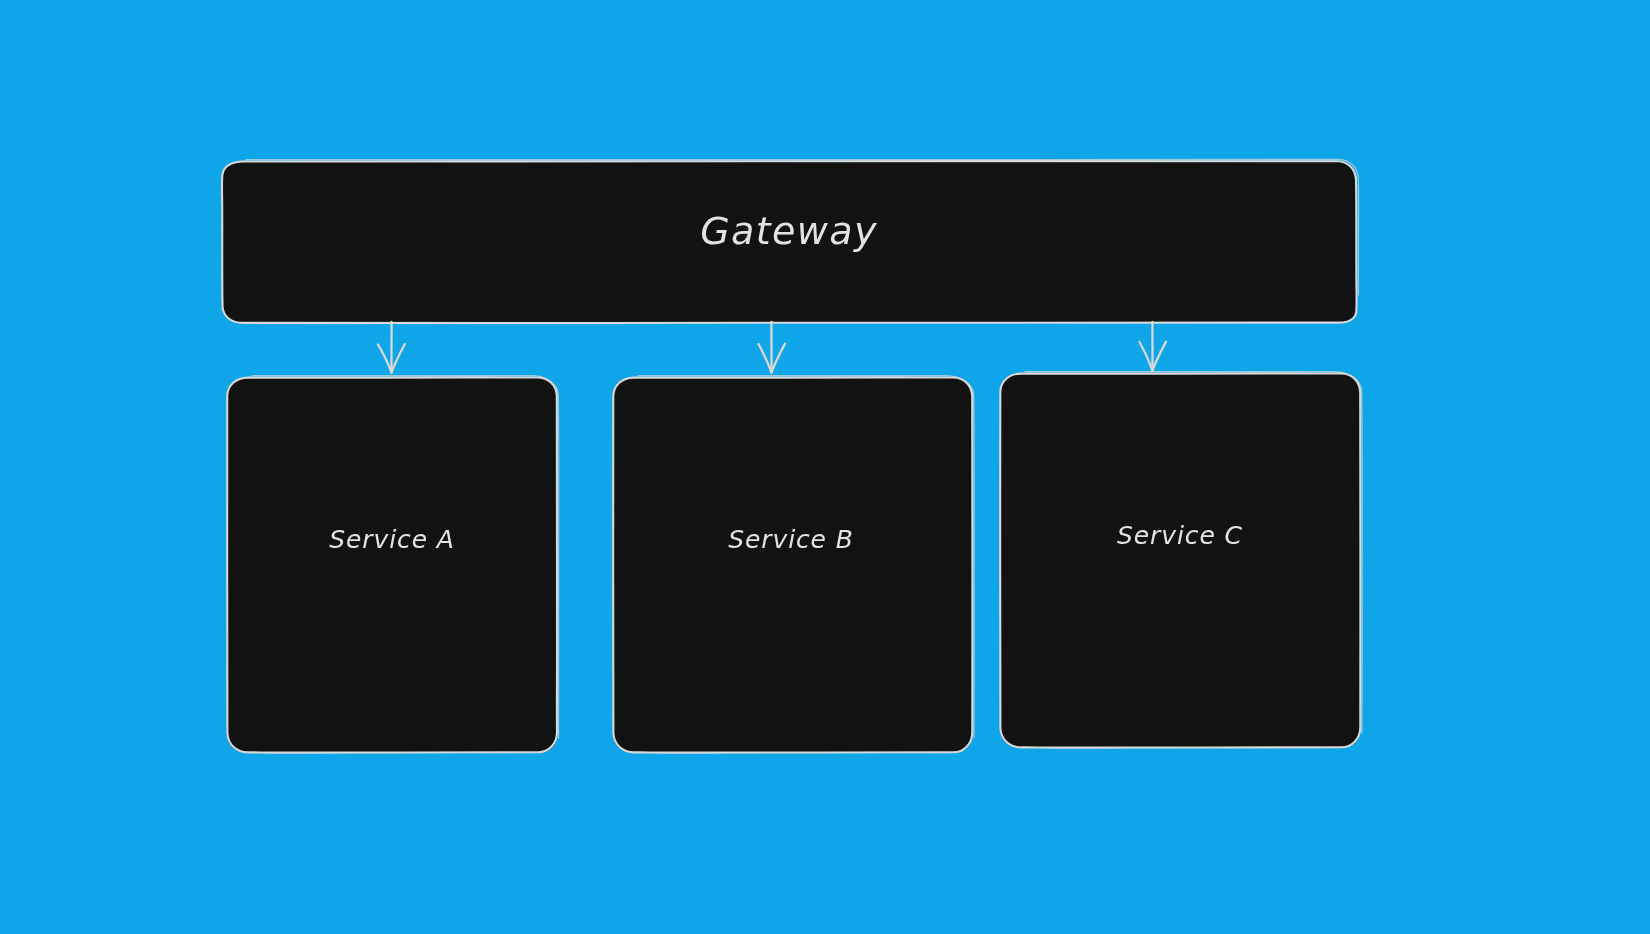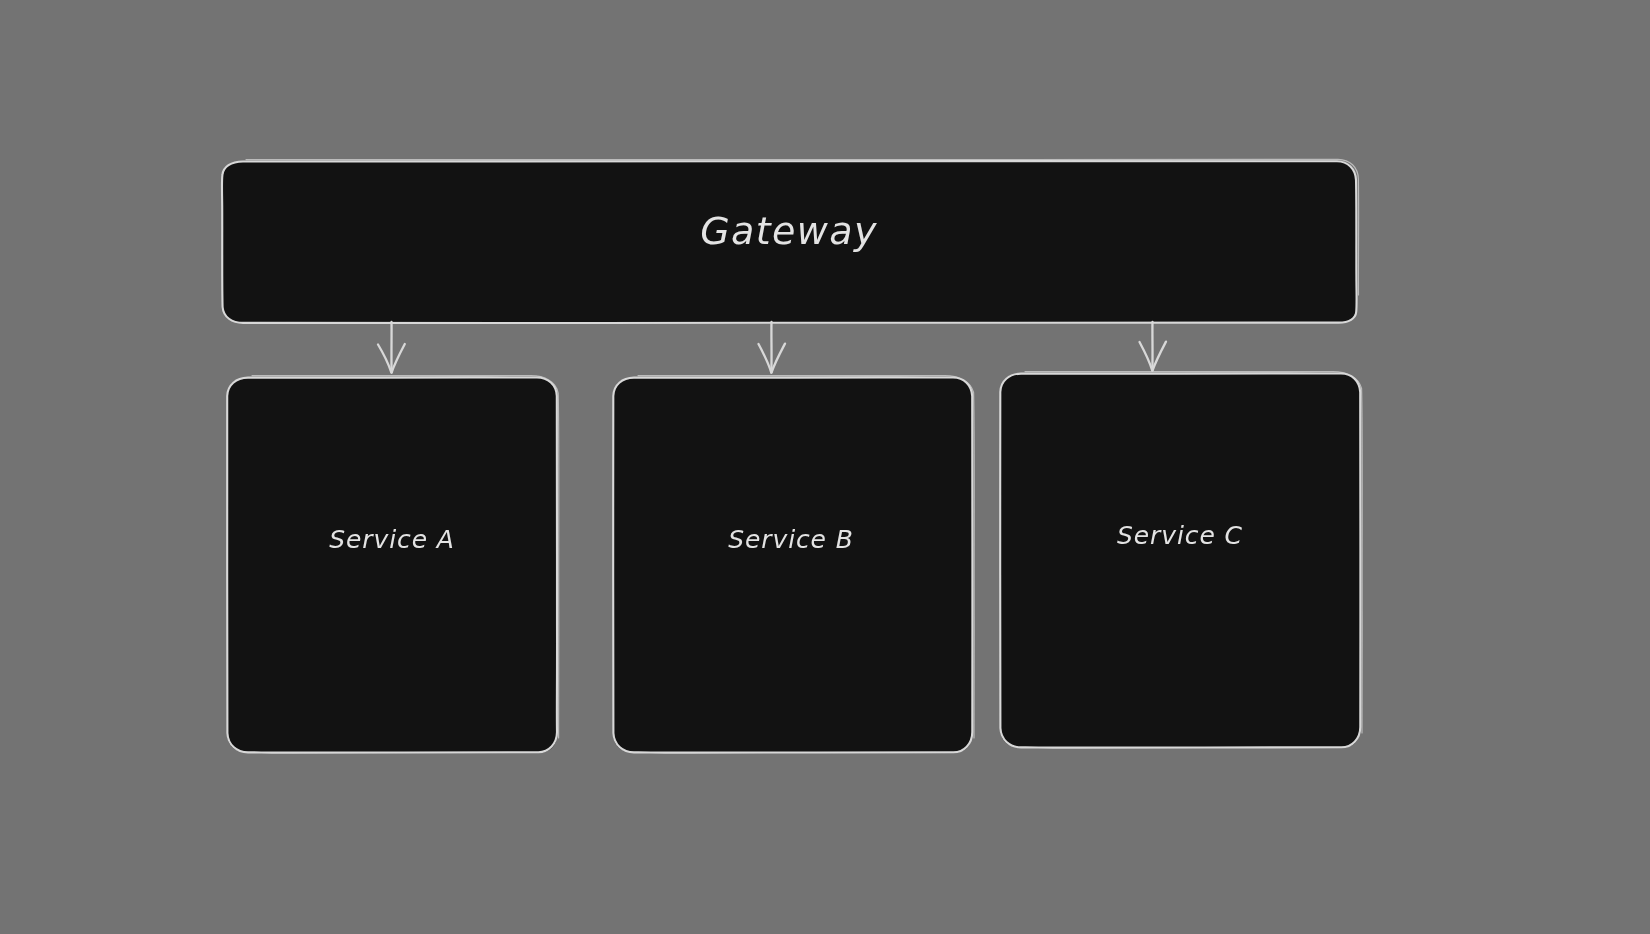--- a/index.html
+++ b/index.html
@@ -74,21 +74,21 @@
     letter-spacing: 1.4px;
   }
   .label-node {
     font-size: 25px;
     letter-spacing: 0.9px;
   }
 </style>
 </head>
 <body style="background: rgb(18, 18, 18);">
 
-<div id="canvas" style="background: #737373;">
+<div id="canvas" style="background: #0ea5e9;">
 
   <svg id="diagram-svg" viewBox="0 0 1650 934" xmlns="http://www.w3.org/2000/svg">
 
     <g>
       <path class="node-fill" d="M242,162 L1336,161 Q1356,161 1356,181 L1357,303 Q1357,323 1337,323 L242,322 Q222,322 222,302 L222,182 Q222,162 242,162 Z" fill="#121212"></path>
 
       <path class="sketch-stroke" d="M243,161.5
                C420,160.8 700,161.6 980,161.1
                C1130,160.9 1270,161.5 1337,161.2
                C1348,161.3 1355.5,168.8 1356,180

